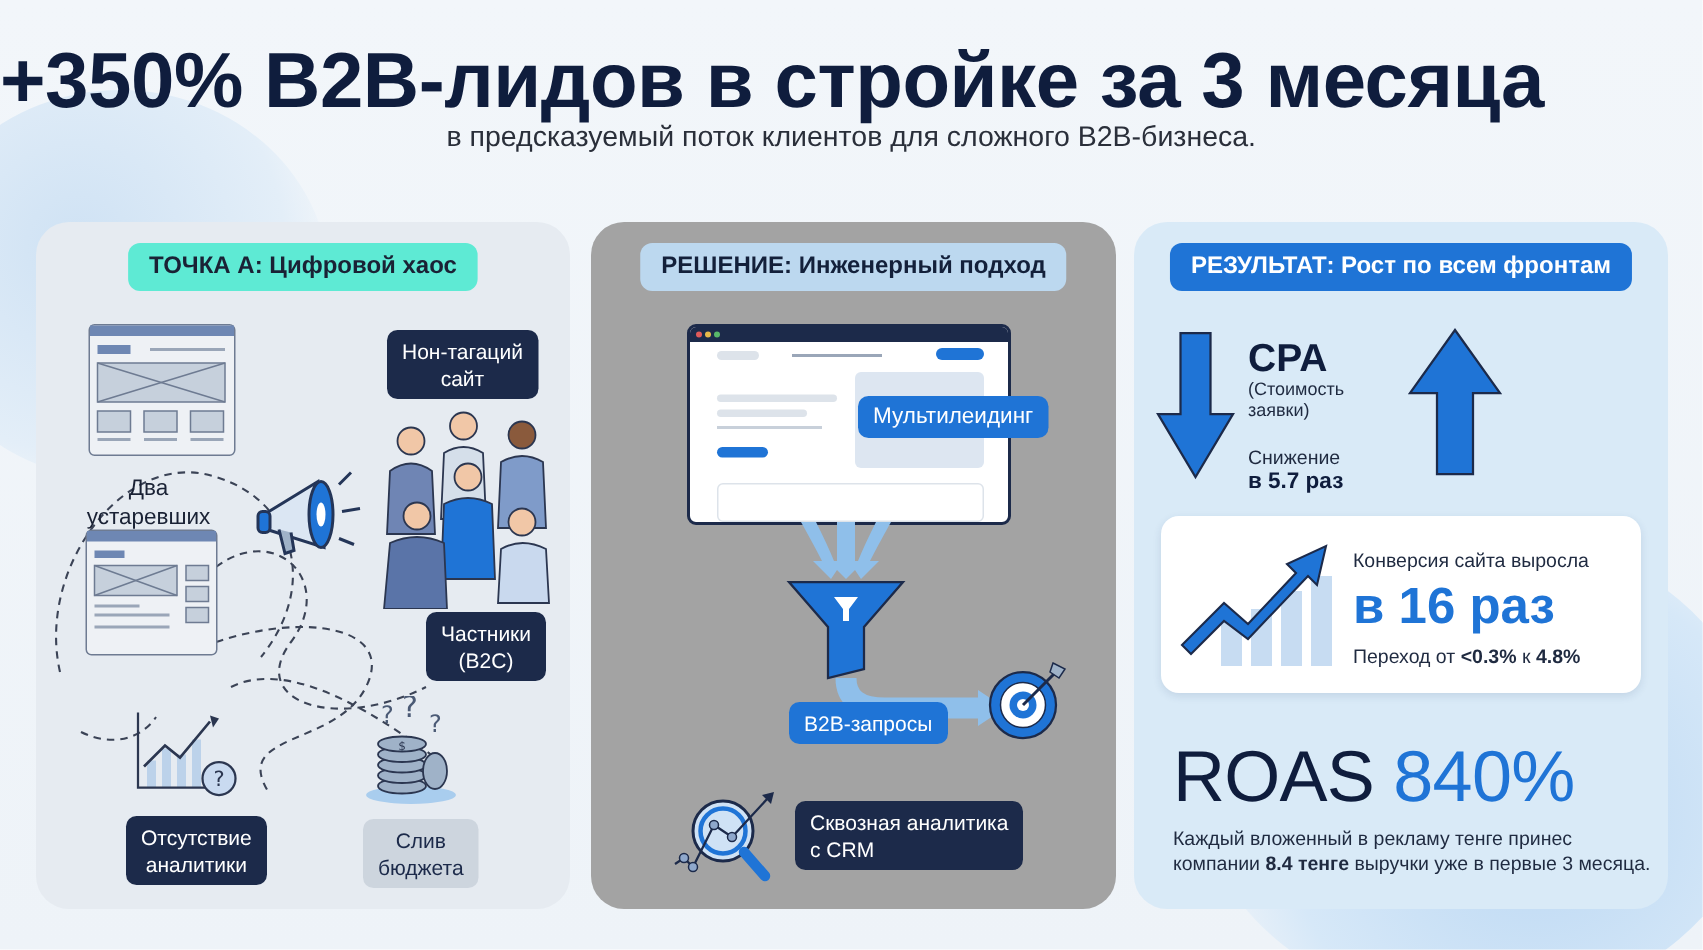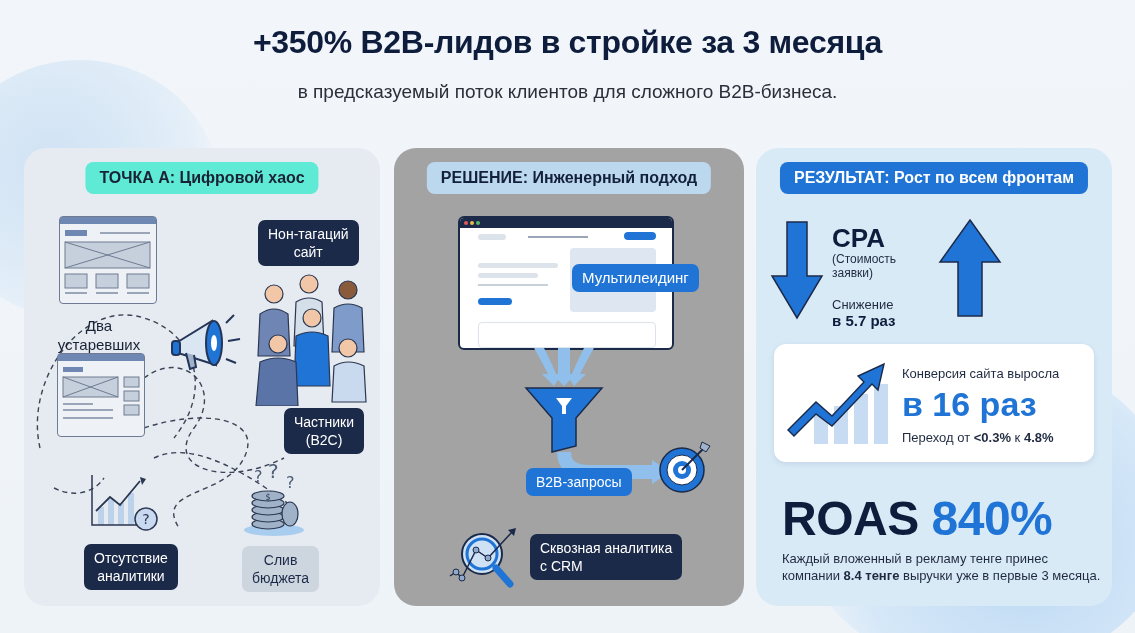--- a/index.html
+++ b/index.html
@@ -8,22 +8,22 @@
     font-family: "Liberation Sans", "DejaVu Sans", sans-serif;
     background: linear-gradient(180deg, #f2f6fa 0%, #eef3f8 100%);
     position: relative;
     color: #0f1d3d;
   }
   .bg-blob1 { position:absolute; left:-60px; top:60px; width:280px; height:260px; border-radius:50%;
     background: radial-gradient(circle at 40% 40%, #cfe2f4 0%, #e3eef8 60%, rgba(235,242,249,0) 75%); }
   .bg-blob2 { position:absolute; right:-40px; bottom:-40px; width:380px; height:320px; border-radius:50%;
     background: radial-gradient(circle at 60% 60%, #bcd8f3 0%, #d6e8f8 55%, rgba(230,240,250,0) 75%); }
 
-  .title { position:absolute; top:24px; left:0; width:100%; text-align:center;
-    font-size:32px; font-weight:700; color:#0f1d3d; letter-spacing:-0.3px; }
+  .title { position:absolute; top:24px; left:0; width:100%; text-align:left;
+    font-size:52px; font-weight:700; color:#0f1d3d; letter-spacing:-0.3px; }
   .subtitle { position:absolute; top:80px; left:0; width:100%; text-align:center;
     font-size:19px; line-height:24px; color:#2a2f3a; }
 
   .panel { position:absolute; top:148px; height:458px; border-radius:22px; }
   .panel-a { left:24px; width:356px; background:#e6ebf1; }
   .panel-b { left:394px; width:350px; background:#a3a3a3; }
   .panel-c { left:756px; width:356px; background:#d9eaf7; }
 
   .pill-head { position:absolute; top:14px; left:50%; transform:translateX(-50%);
     white-space:nowrap; padding:7px 14px; border-radius:8px; font-size:16px; font-weight:700; }
@@ -268,21 +268,21 @@
       <path d="M2 68 L30 40 L46 54 L78 20 L72 14 L98 2 L92 28 L86 22 L46 64 L30 52 L8 74 Z" fill="#1f74d6" stroke="#1c2a4a" stroke-width="1.4"></path>
     </svg>
     <div style="position:absolute;left:128px;top:22px;font-size:13px;color:#1f2a40;">Конверсия сайта выросла</div>
     <div style="position:absolute;left:128px;top:40px;font-size:34px;font-weight:800;color:#1f74d6;line-height:40px;">в 16 раз</div>
     <div style="position:absolute;left:128px;top:86px;font-size:13px;color:#1f2a40;">
       <span>Переход от </span><b>&lt;0.3%</b><span> к </span><b>4.8%</b>
     </div>
   </div>
 
   <div style="position:absolute;left:26px;top:344px;width:320px;">
-    <div style="font-size:48px;font-weight:700;line-height:54px;letter-spacing:-0.5px;white-space:nowrap;">
+    <div style="font-size:48px;font-weight:400;line-height:54px;letter-spacing:-0.5px;white-space:nowrap;">
       <span style="color:#0f1d3d;">ROAS</span>
       <span style="color:#1f74d6;">840%</span>
     </div>
     <div style="font-size:13px;line-height:17px;color:#1f2a40;margin-top:4px;">
       <span>Каждый вложенный в рекламу тенге принес компании </span><b>8.4 тенге</b><span> выручки уже в первые 3 месяца.</span>
     </div>
   </div>
 </section>
 
 </body></html>

